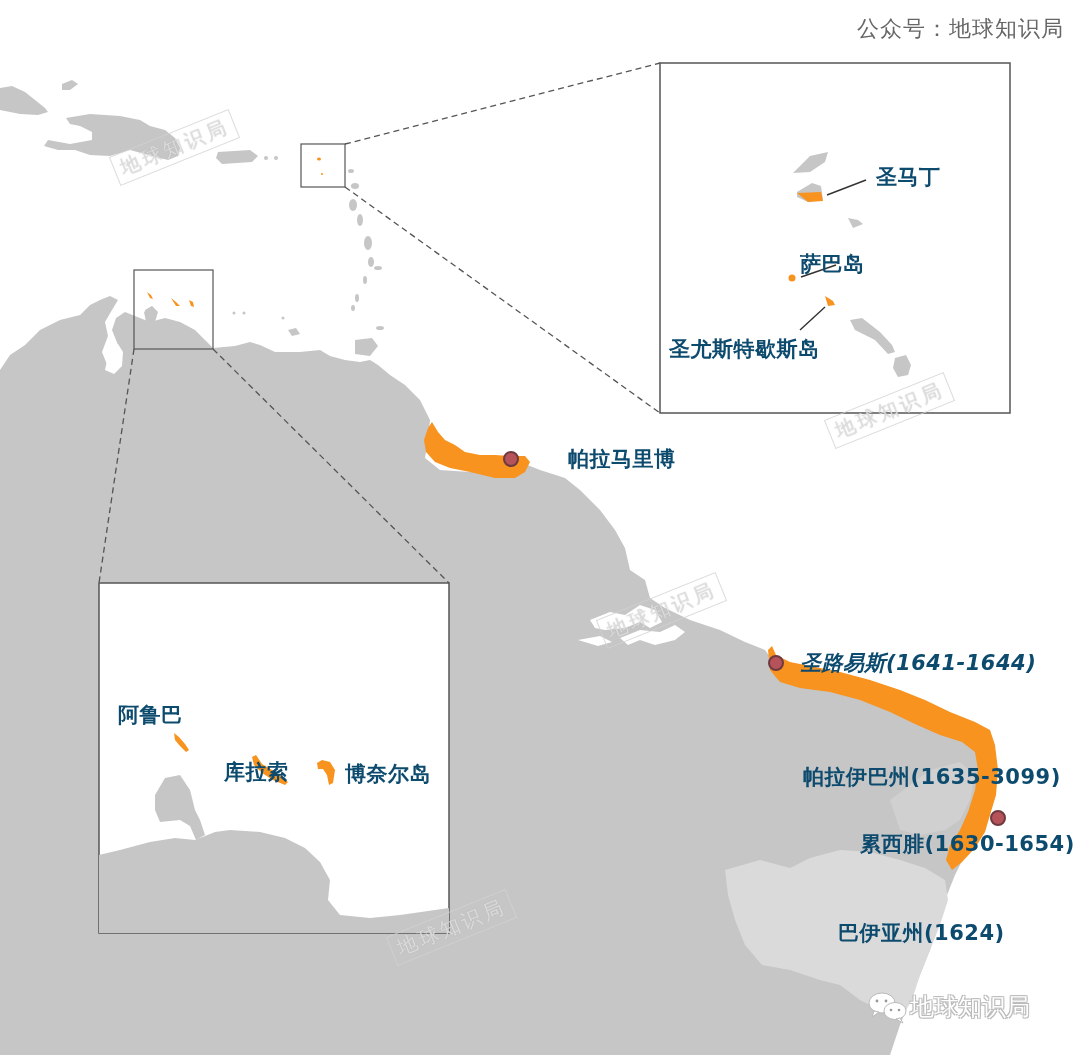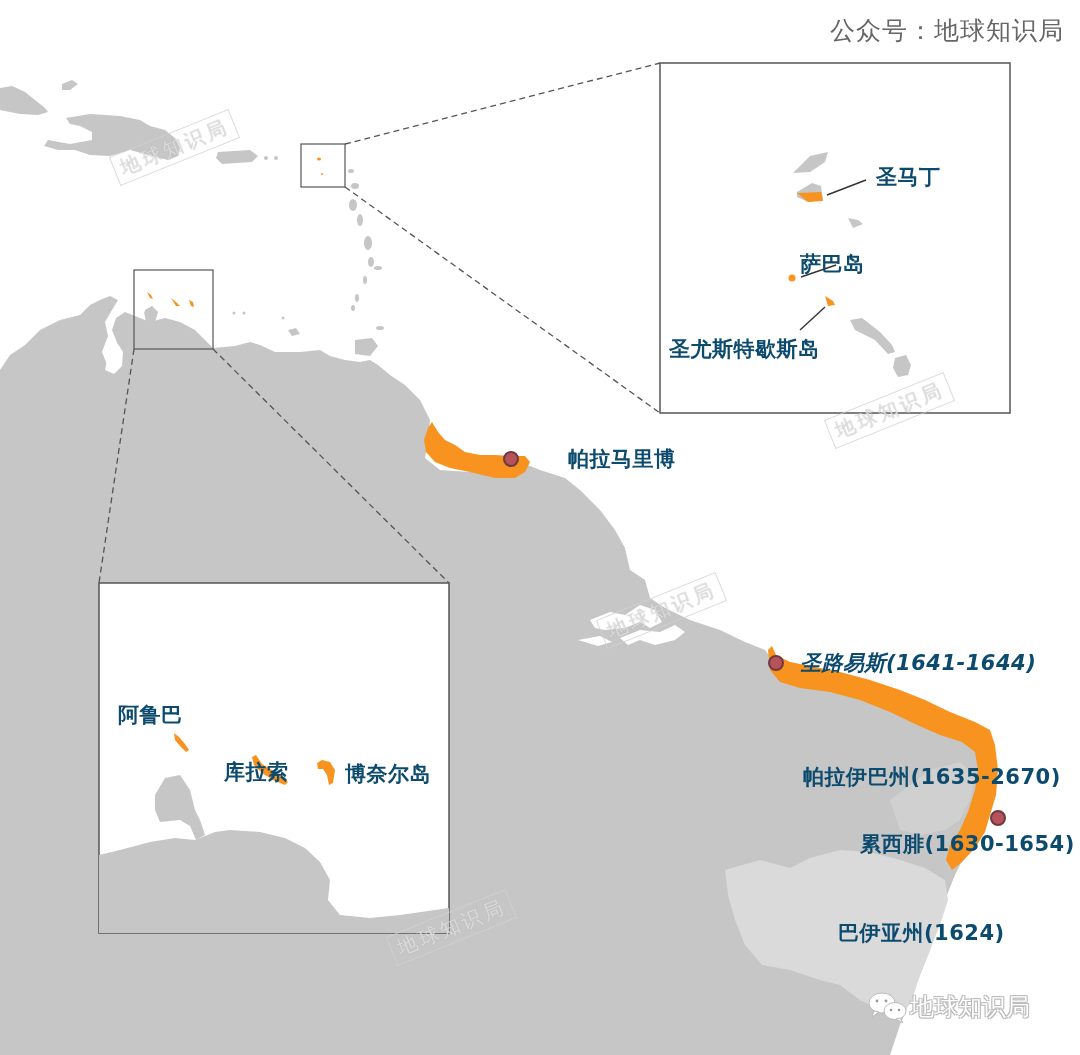--- a/index.html
+++ b/index.html
@@ -1,21 +1,21 @@
 <!DOCTYPE html>
 <html><head>
 <meta charset="utf-8">
 <style>
   html, body { margin: 0; padding: 0; background: #ffffff; }
   body { width: 1080px; height: 1055px; position: relative; overflow: hidden;
          font-family: "DejaVu Sans", "Liberation Sans", sans-serif; }
   #map { position: absolute; left: 0; top: 0; width: 1080px; height: 1055px; }
   .lbl { position: absolute; font-weight: bold; color: #0c4a6e; font-size: 21px;
          white-space: nowrap; line-height: 1; letter-spacing: 0.5px; }
-  .credit { position: absolute; right: 16px; top: 14px; font-size: 25px; color: #666666;
+  .credit { position: absolute; right: 16px; top: 14px; font-size: 22px; color: #666666;
             letter-spacing: 1px; font-family: "DejaVu Serif", serif; }
   .wechat { position: absolute; left: 866px; top: 990px; display: flex; align-items: center; }
   .wechat-text { font-size: 24px; color: #ffffff;
     text-shadow: -1px -1px 0 #bbbbbb, 1px -1px 0 #bbbbbb, -1px 1px 0 #bbbbbb, 1px 1px 0 #bbbbbb; }
   .watermark { position: absolute; font-size: 20px; color: rgba(255,255,255,0.55);
     border: 1.5px solid rgba(210,210,210,0.8); padding: 1px 6px; transform: rotate(-22deg);
     text-shadow: 0 0 1px #aaaaaa; letter-spacing: 3px; }
 </style>
 </head>
 <body>
@@ -142,21 +142,21 @@
 <div class="lbl" style="left:876px;top:167px;">圣马丁</div>
 <div class="lbl" style="left:800px;top:254px;text-align:center;">萨巴岛</div>
 <div class="lbl" style="left:669px;top:339px;">圣尤斯特歇斯岛</div>
 
 <div class="lbl" style="left:118px;top:705px;">阿鲁巴</div>
 <div class="lbl" style="left:224px;top:722px;margin-top:40px;">库拉索</div>
 <div class="lbl" style="left:345px;top:764px;">博奈尔岛</div>
 
 <div class="lbl" style="left:532px;top:449px;padding-left:36px;">帕拉马里博</div>
 <div class="lbl" style="left:800px;top:653px;font-style:italic;">圣路易斯(1641-1644)</div>
-<div class="lbl" style="left:803px;top:767px;">帕拉伊巴州(1635-2670)</div>
+<div class="lbl" style="left:803px;top:767px;">帕拉伊巴州(1635-3099)</div>
 <div class="lbl" style="left:860px;top:834px;">累西腓(1630-1654)</div>
 <div class="lbl" style="left:838px;top:923px;">巴伊亚州(1624)</div>
 
 <div class="wechat">
   <svg width="44" height="34" viewBox="0 0 44 34">
     <ellipse cx="16" cy="13" rx="13" ry="10" fill="#ffffff" stroke="#bbbbbb" stroke-width="1"></ellipse>
     <path d="M8,21 L6,27 L13,22 Z" fill="#ffffff" stroke="#bbbbbb" stroke-width="1"></path>
     <circle cx="11" cy="11" r="1.4" fill="#999999"></circle>
       <circle cx="20" cy="11" r="1.4" fill="#999999"></circle>
     <ellipse cx="29" cy="21" rx="11" ry="8.5" fill="#ffffff" stroke="#bbbbbb" stroke-width="1"></ellipse>

